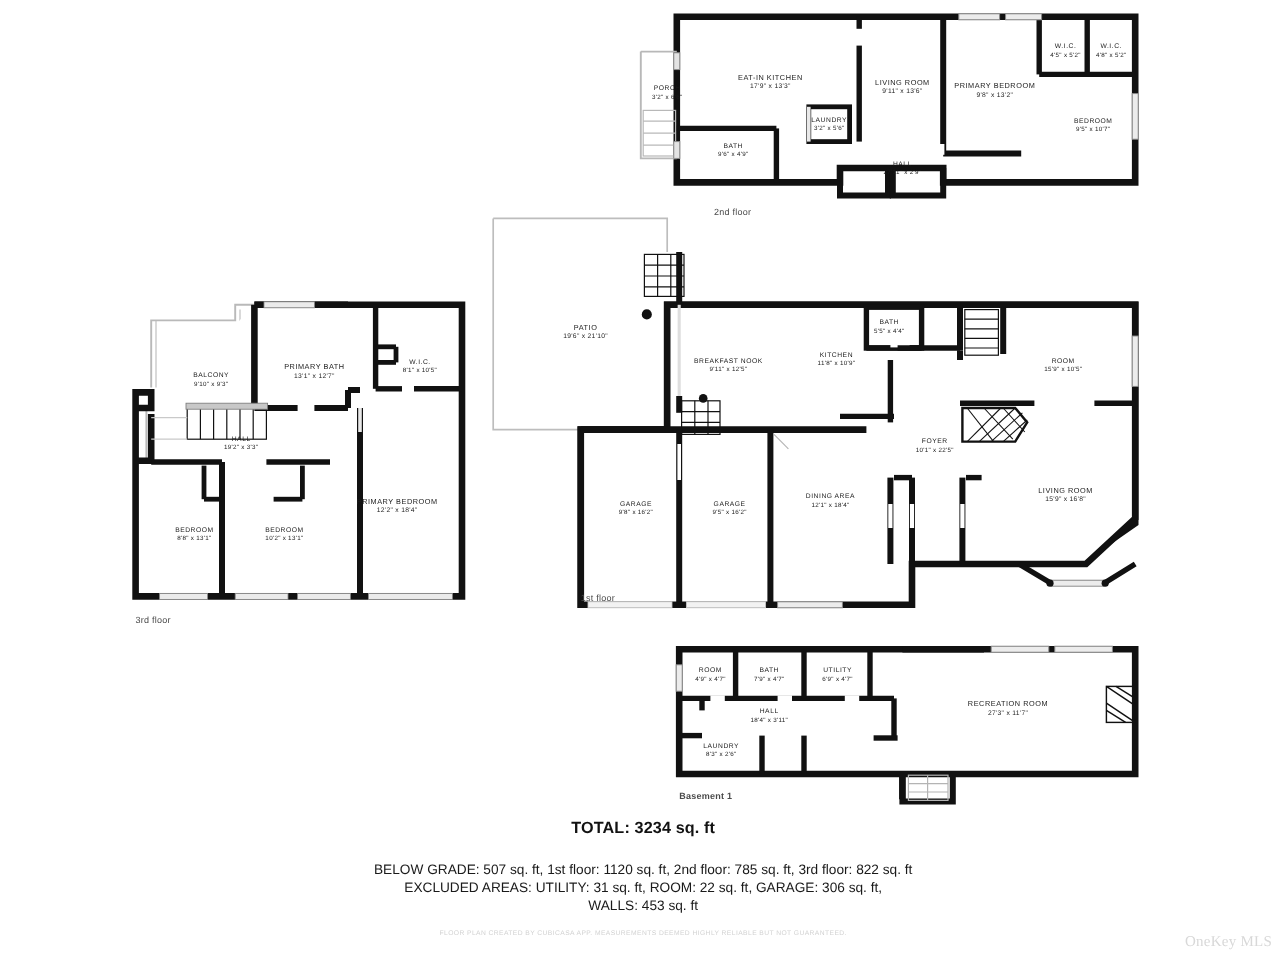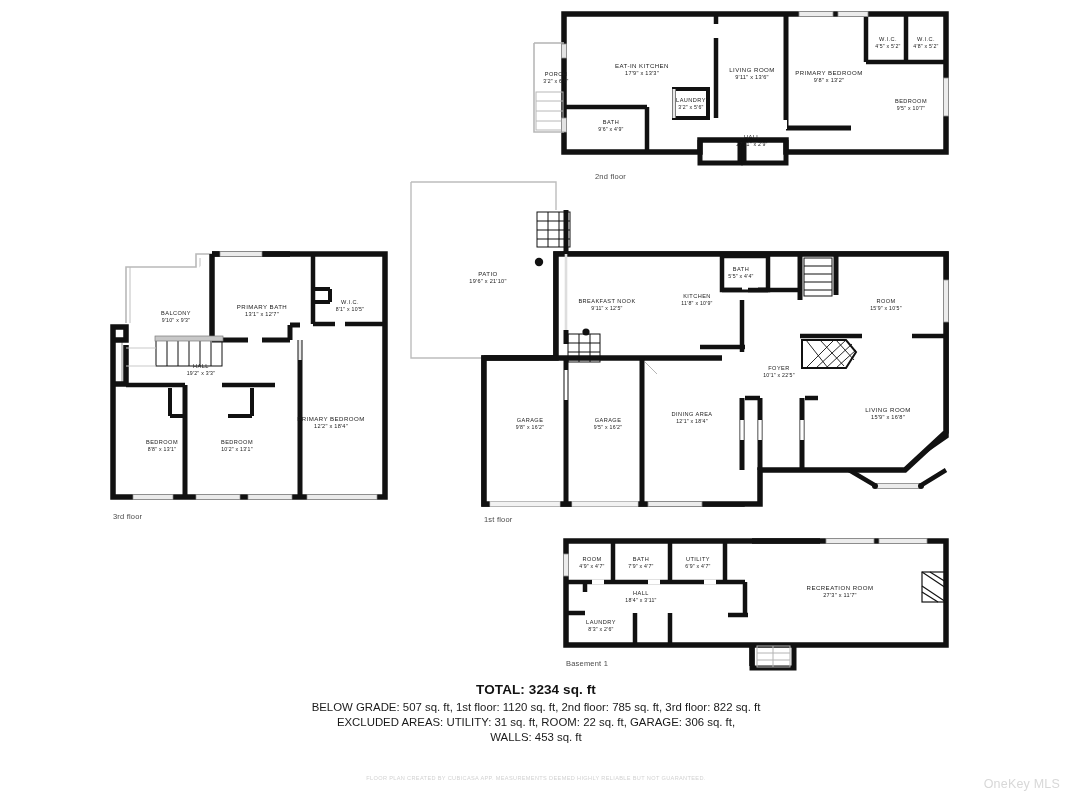--- a/index.html
+++ b/index.html
@@ -57,21 +57,21 @@
     left: 0;
     top: 682px;
     width: 1072px;
     text-align: center;
   }
   #summary .total {
     font-size: 13.5px;
     font-weight: bold;
     color: #121212;
     letter-spacing: .1px;
-    margin-bottom: 3px;
+    margin-bottom: 21px;
   }
   #summary .sum-line {
     font-size: 11.4px;
     color: #1a1a1a;
     line-height: 1.32;
     letter-spacing: 0px;
     text-align: center;
   }
   #footer-note {
     position: absolute;
@@ -83,21 +83,21 @@
     letter-spacing: .35px;
     color: #d2d2d2;
   }
   #mls-logo {
     position: absolute;
     right: 12px;
     top: 777px;
     font-size: 12.5px;
     color: #d8d8d8;
     letter-spacing: .2px;
-    font-family: Liberation Sans, sans-serif;
+    font-family: Liberation Serif, serif;
   }
 </style>
 </head>
 <body>
 
 <svg id="plan-canvas" viewBox="0 0 1072 804" xmlns="http://www.w3.org/2000/svg">
   <defs>
     <pattern id="hatch" patternUnits="userSpaceOnUse" width="6" height="6" patternTransform="rotate(45)">
       <line x1="0" y1="0" x2="0" y2="6" stroke="#1a1a1a" stroke-width="1"></line>
     </pattern>
@@ -486,22 +486,22 @@
       <span class="rm-dim">8'3" x 2'6"</span>
     </div>
     <div class="room-label big" style="left: 840px; top: 591px;">
       <span class="rm-name">RECREATION ROOM</span>
       <span class="rm-dim">27'3" x 11'7"</span>
     </div>
   </div>
 
 <div class="floor-label" style="left:563px; top:172px;padding-left:32px;">2nd floor</div>
 <div class="floor-label" style="left:113px; top:512px;">3rd floor</div>
-<div class="floor-label" style="left:484px; top:515px;">1st floor</div>
-<div class="floor-label" style="left:566px; top:659px;">Basement 1</div>
+<div class="floor-label" style="left:484px; top:494px;">1st floor</div>
+<div class="floor-label" style="left:566px; top:659px;font-weight:bold;">Basement 1</div>
 
 <div id="summary">
   <div class="total">TOTAL: 3234 sq. ft</div>
   <div class="sum-line">BELOW GRADE: 507 sq. ft, 1st floor: 1120 sq. ft, 2nd floor: 785 sq. ft, 3rd floor: 822 sq. ft</div>
   <div class="sum-line">EXCLUDED AREAS: UTILITY: 31 sq. ft, ROOM: 22 sq. ft, GARAGE: 306 sq. ft,</div>
   <div class="sum-line">WALLS: 453 sq. ft</div>
 </div>
 
 <div id="footer-note">FLOOR PLAN CREATED BY CUBICASA APP. MEASUREMENTS DEEMED HIGHLY RELIABLE BUT NOT GUARANTEED.</div>
 <div id="mls-logo">OneKey MLS</div>

